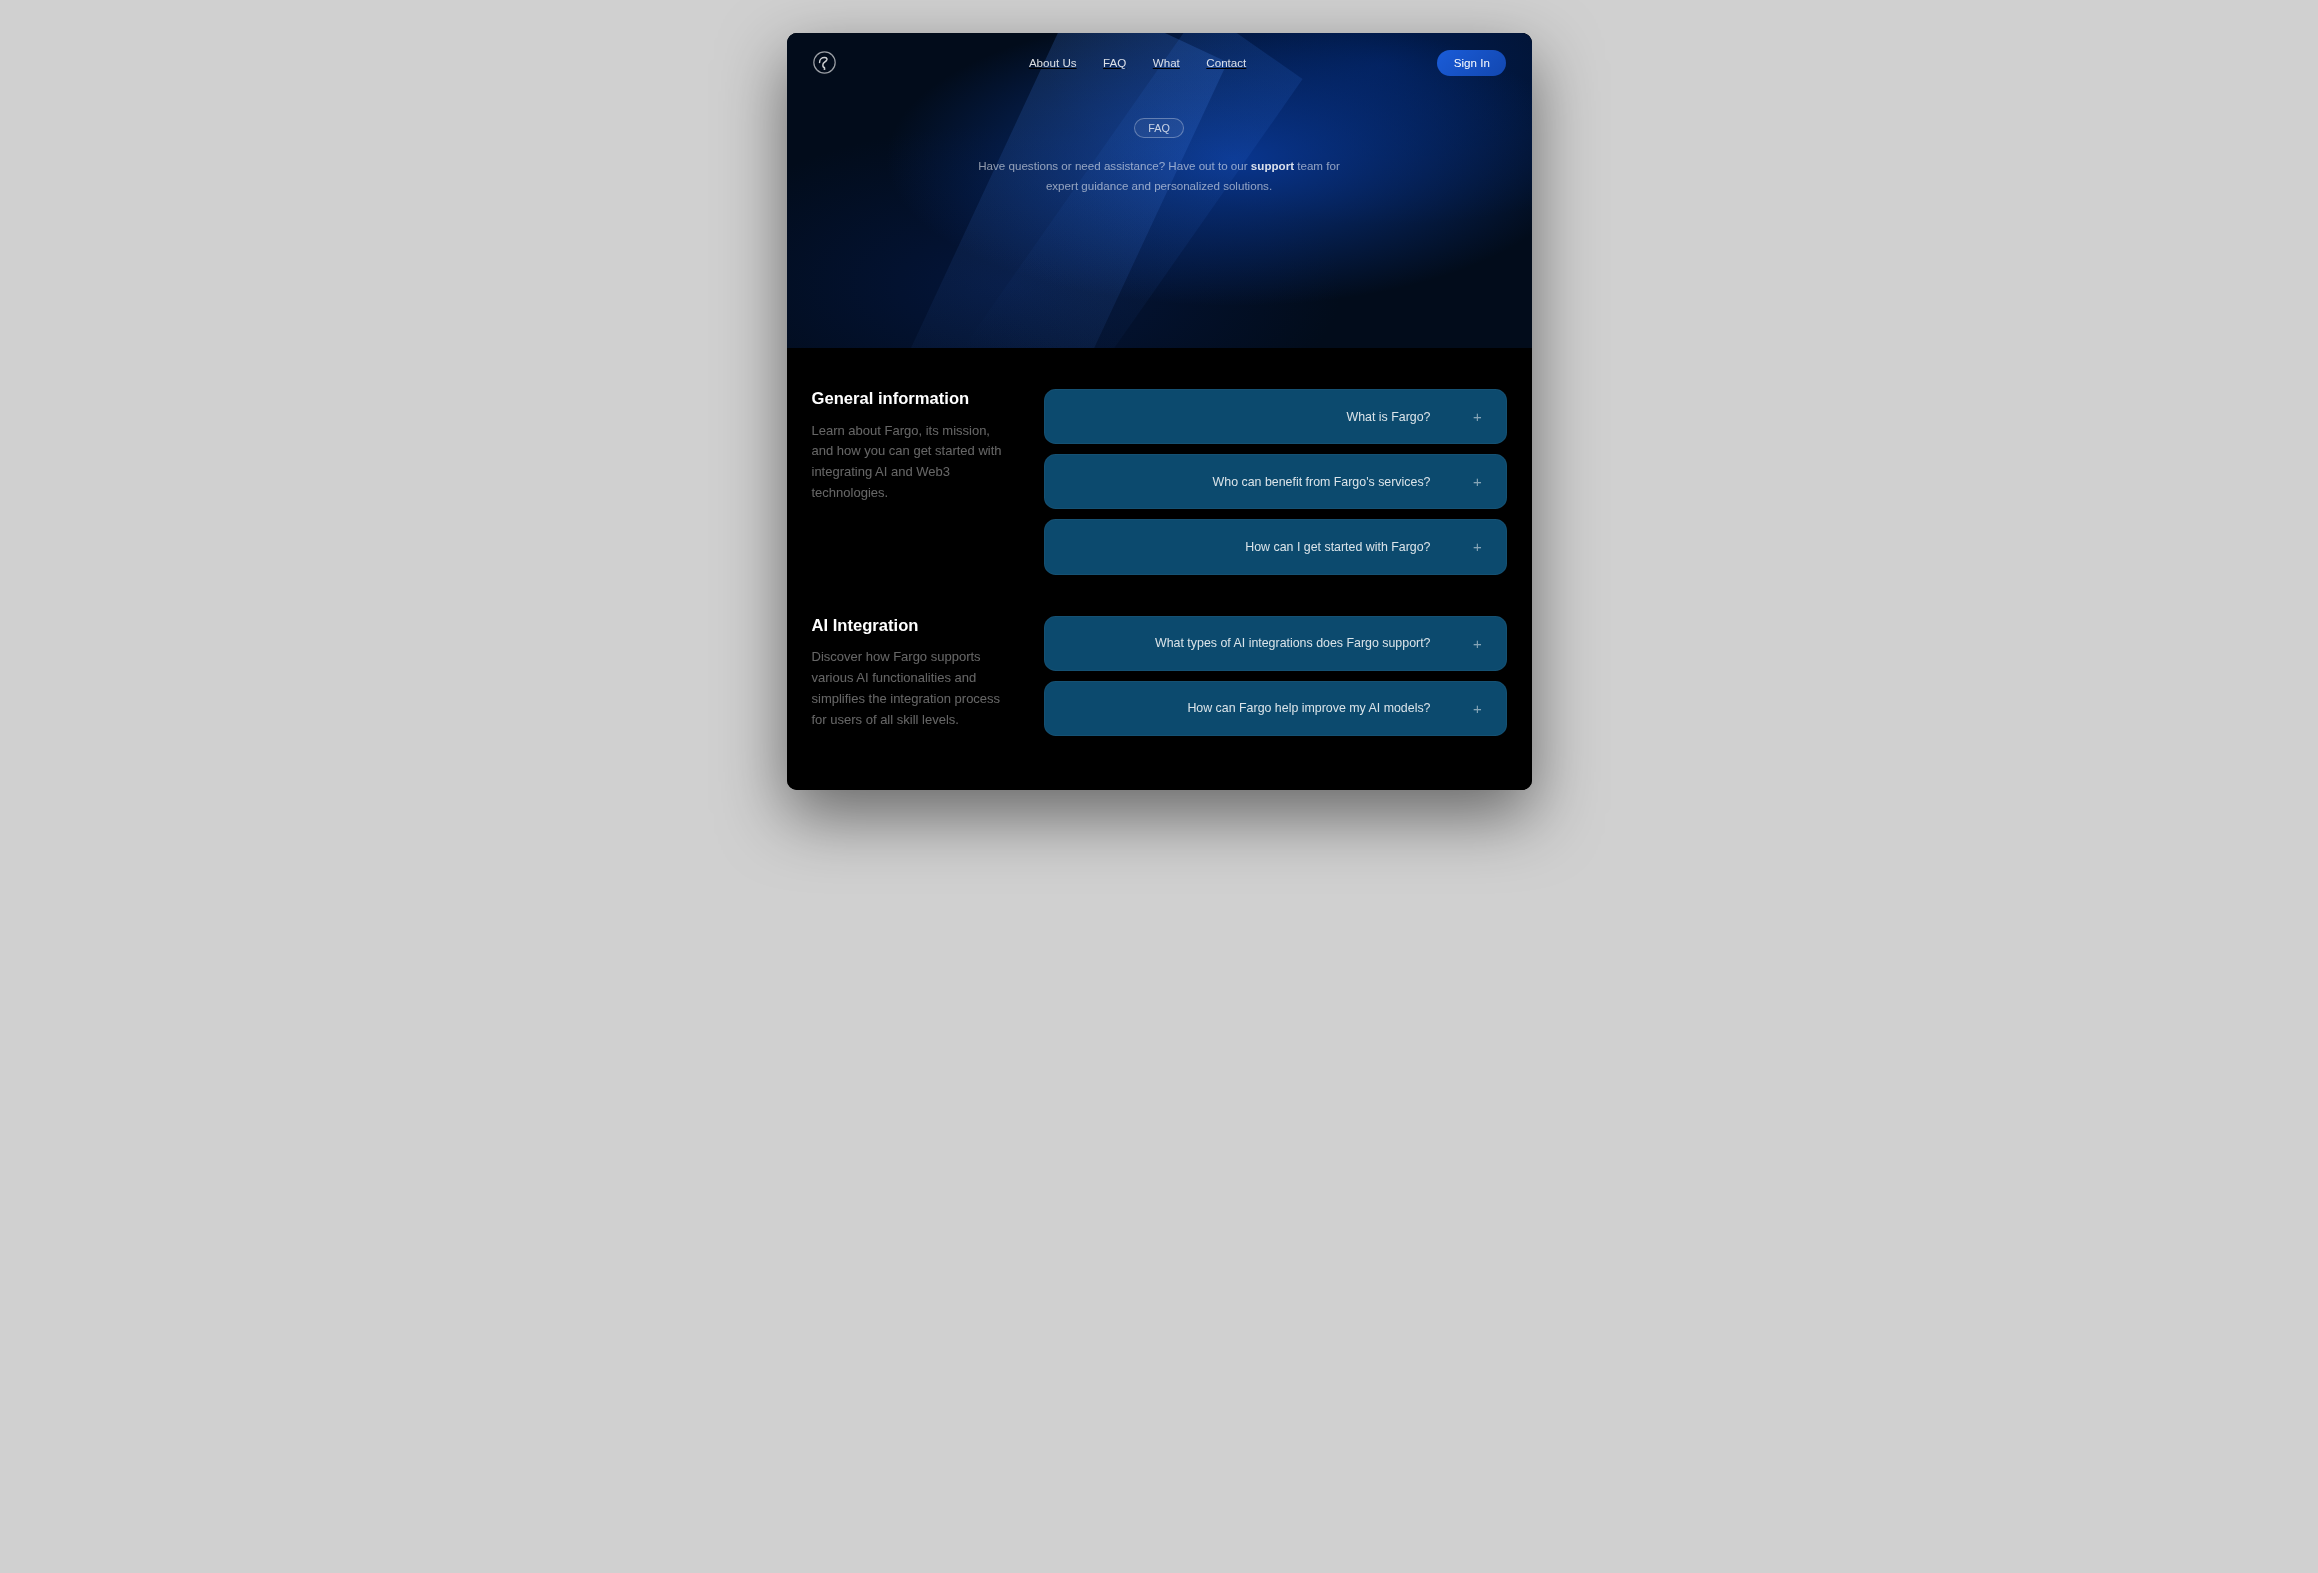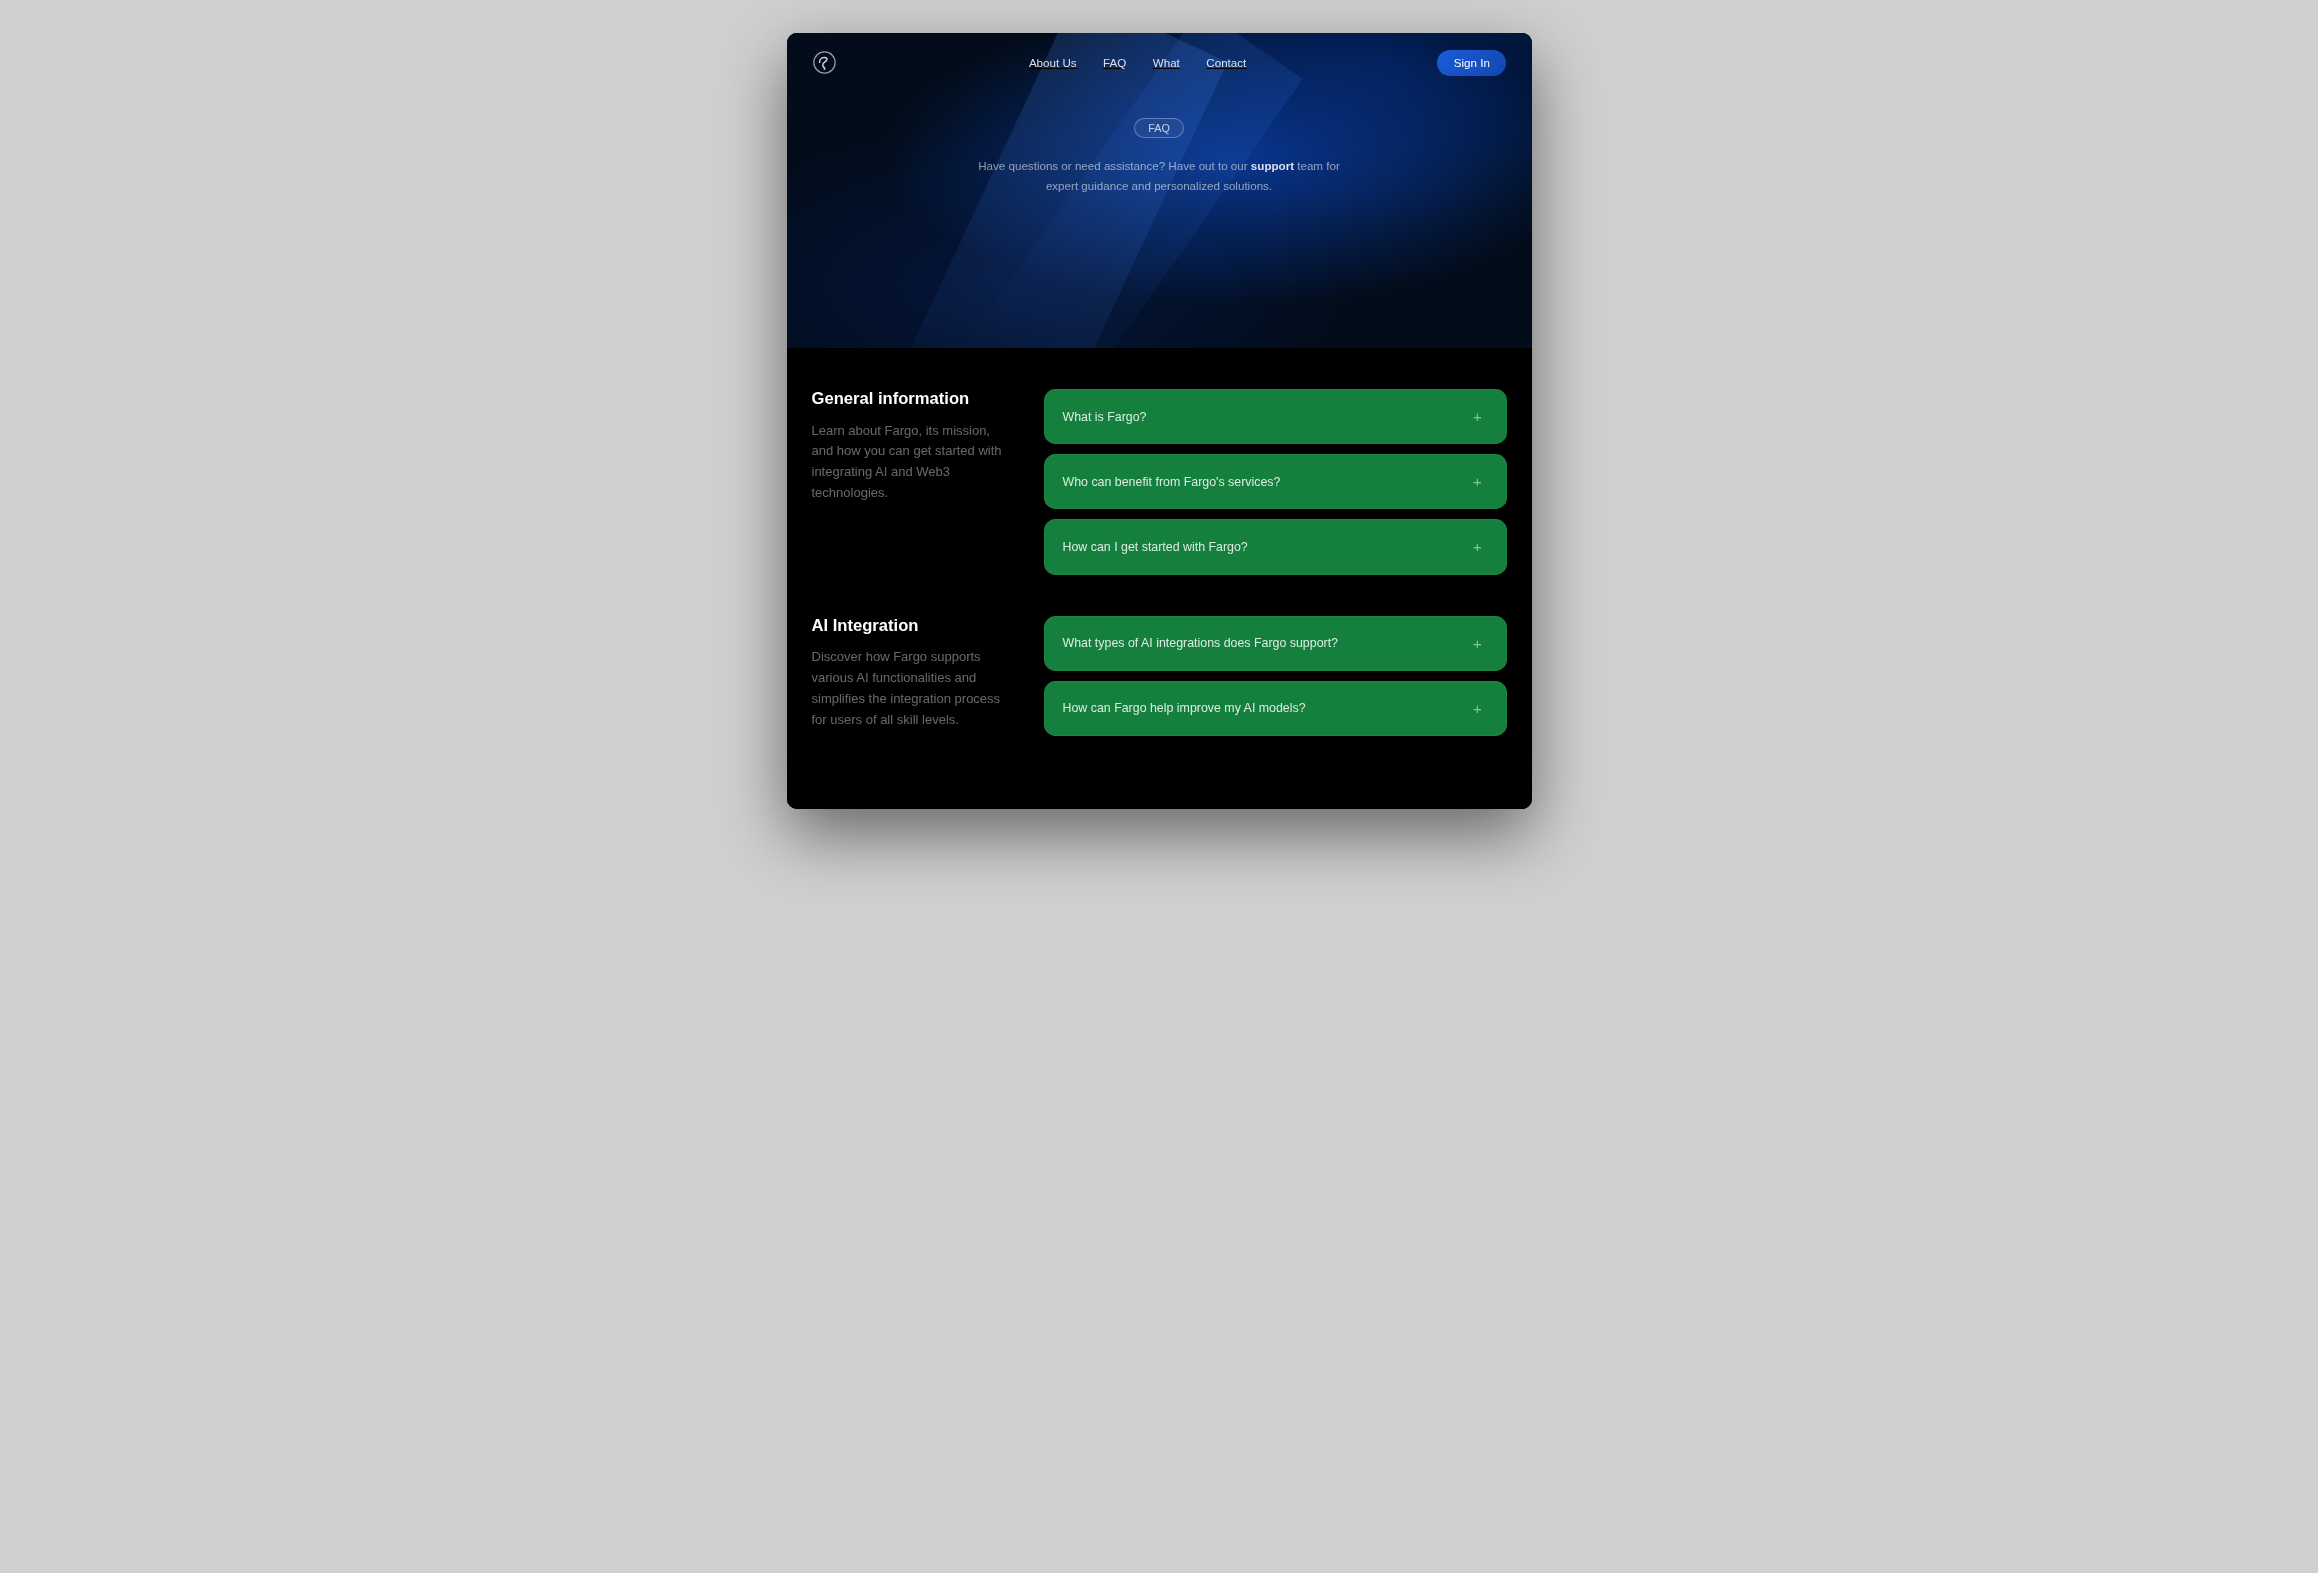--- a/index.html
+++ b/index.html
@@ -153,21 +153,21 @@
     }
 
     .hero-subtitle strong {
       color: rgba(255,255,255,0.85);
       font-weight: 700;
     }
 
     
     .main-content {
       background: #000;
-      padding: 41px 25px 32px;
+      padding: 41px 25px 13px;
     }
 
     .section {
       display: flex;
       gap: 33px;
       margin-bottom: 41px;
     }
 
     .section-left {
       width: 199px;
@@ -189,28 +189,29 @@
 
     .section-right {
       flex: 1;
       display: flex;
       flex-direction: column;
       gap: 10px;
     }
 
     
     .faq-item {
-      background: #15803d;
+      background: #0c4a6e;
       border-radius: 11.6px;
       padding: 16.6px 18px;
       display: flex;
-      justify-content: space-between;
+      justify-content: flex-end;
       align-items: center;
       cursor: pointer;
       border: 0.8px solid rgba(255,255,255,0.04);
+      gap: 27px;
     }
 
     .faq-question {
       font-size: 12.4px;
       color: rgba(255,255,255,0.85);
       font-weight: 400;
     }
 
     .faq-icon {
       width: 20px;

